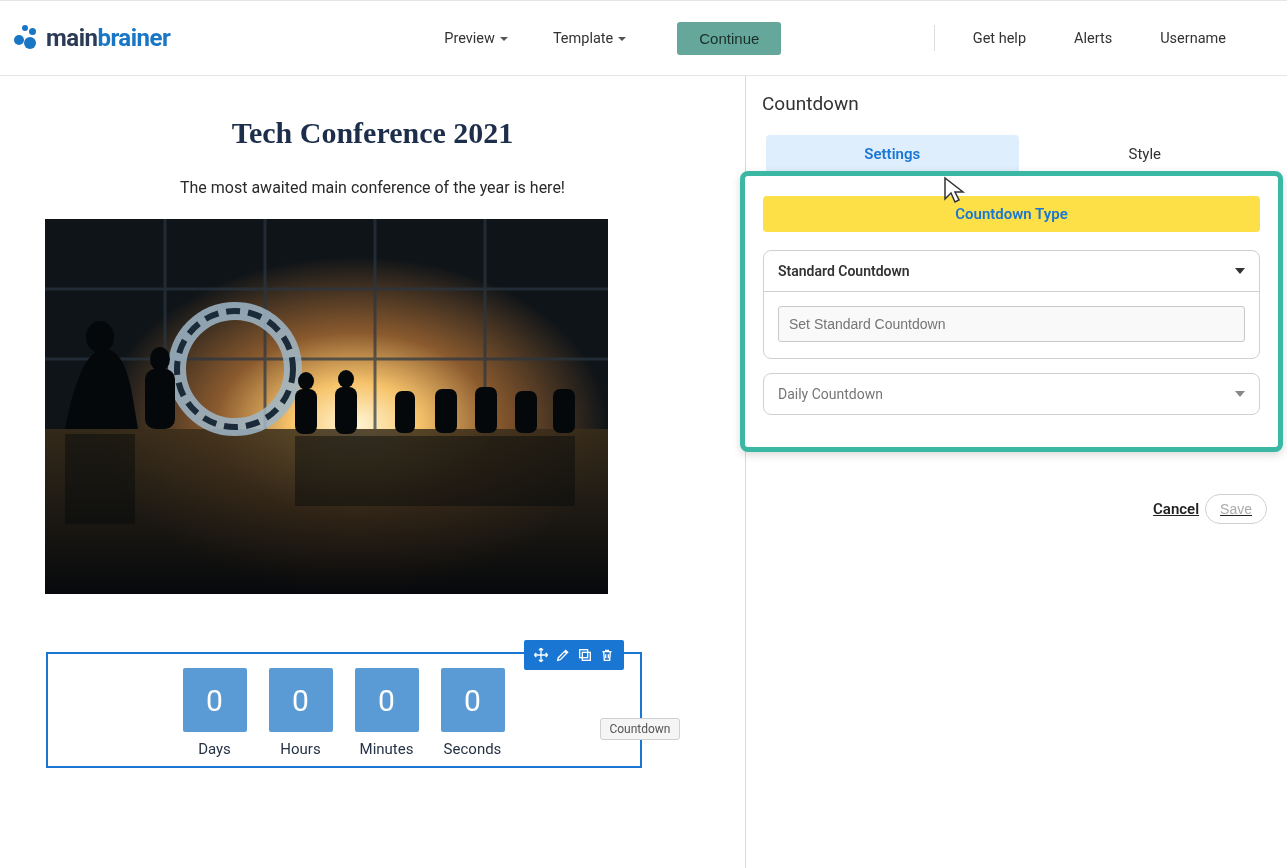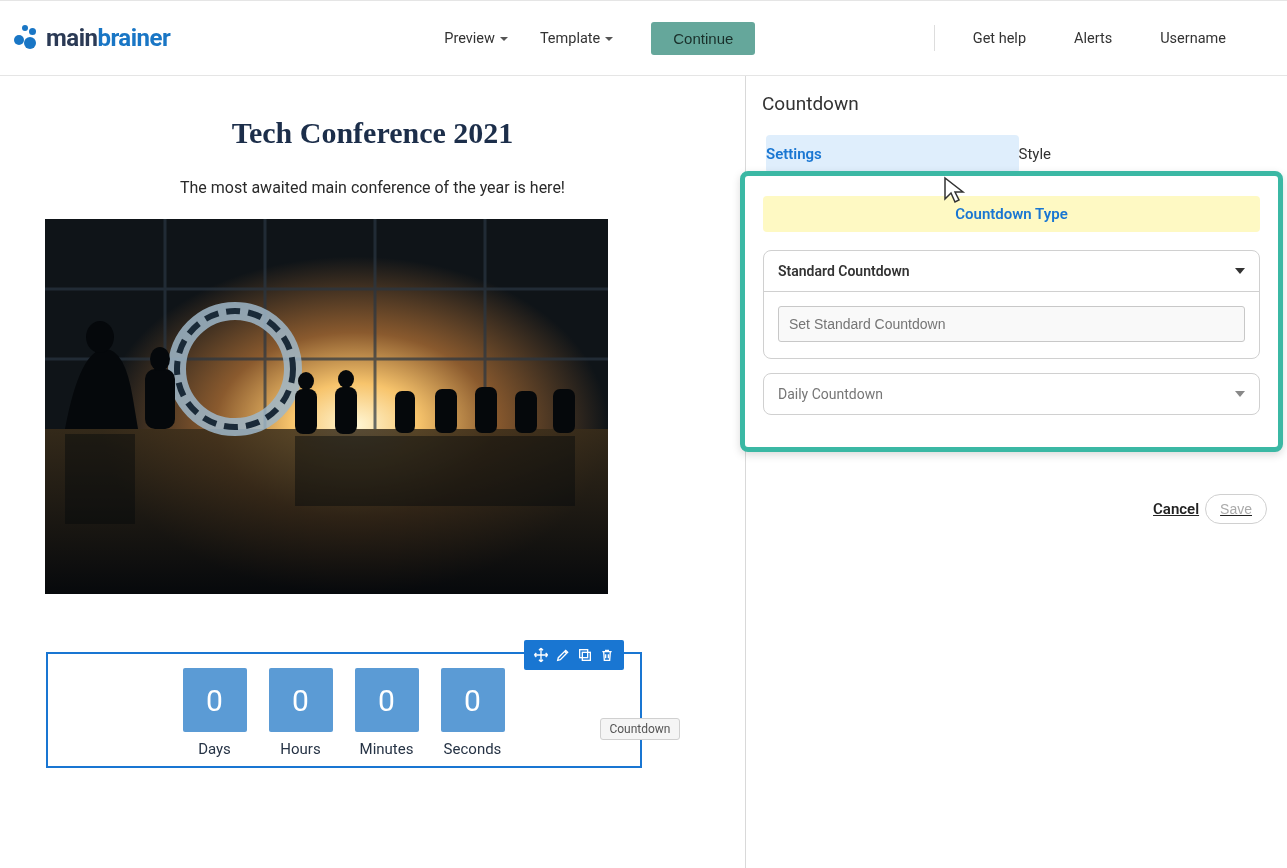--- a/index.html
+++ b/index.html
@@ -43,21 +43,21 @@
     font-size: 24px;
     font-weight: 700;
     color: #2b3a55;
     letter-spacing: -0.5px;
   }
   .logo-text .blue { color: #1976c5; }
   .center-menu {
     display: flex;
     align-items: center;
     margin-left: 260px;
-    gap: 4px;
+    gap: 17px;
   }
   .center-menu .dropdown {
     padding: 10px 14px;
     font-size: 14.5px;
     color: #333;
     display: flex;
     align-items: center;
     gap: 5px;
     cursor: pointer;
   }
@@ -219,21 +219,21 @@
   }
   .seg-tabs {
     display:flex;
     gap:0;
     margin-bottom: 0;
     margin-left: 6px;
     margin-right: 6px;
   }
   .seg-tab {
     flex:1;
-    text-align:left;
+    text-align:center;
     padding: 10px 0;
     font-size:15px;
     border-radius:4px;
     cursor:pointer;
     color:#333;
     position: relative;
   }
   .seg-tab.active {
     background:#dfeefc;
     color:#1976d2;
@@ -262,21 +262,21 @@
   .sub-tab {
     flex:1;
     text-align:center;
     padding: 9px 0;
     font-size:15px;
     border-radius:4px;
     cursor:pointer;
     color:#333;
   }
   .sub-tab.active {
-    background:#fef9c3;
+    background:#fde047;
     color:#1976d2;
     font-weight:600;
   }
   .accordion {
     border:1px solid #d0d0d0;
     border-radius:8px;
     margin-bottom: 14px;
   }
   .acc-header {
     display:flex;

